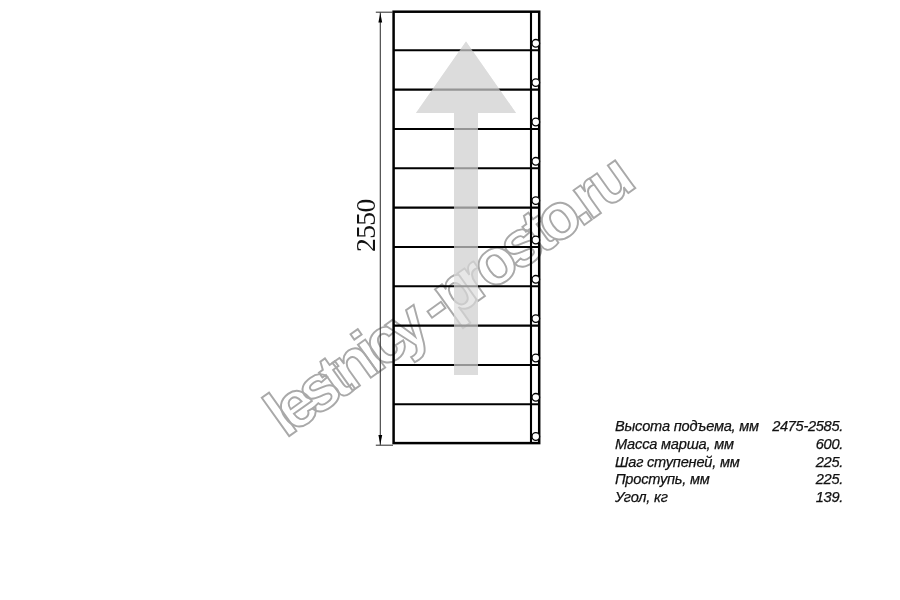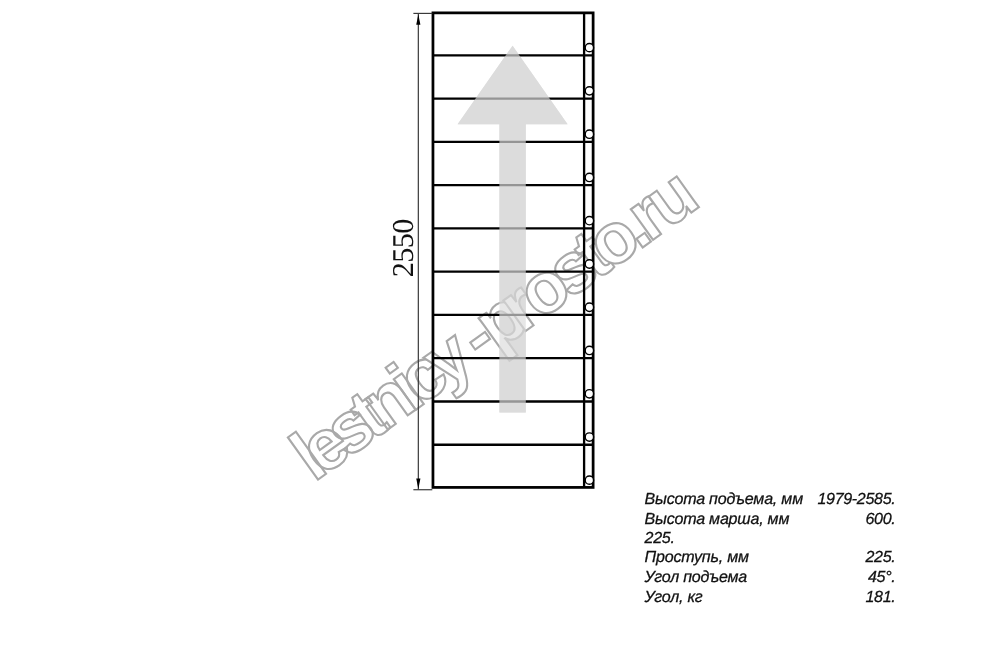--- a/index.html
+++ b/index.html
@@ -1,19 +1,19 @@
 <!DOCTYPE html>
 <html><head>
 <meta charset="utf-8">
 <style>
   html,body{margin:0;padding:0;background:#fff;}
   #canvas{position:relative;width:900px;height:600px;background:#fff;overflow:hidden;}
-  #specs{position:absolute;left:586px;top:418.3px;width:228px;
+  #specs{position:absolute;left:615px;top:418.3px;width:228px;
     font-family:"Liberation Sans",sans-serif;font-style:italic;
-    font-size:14.6px;line-height:17.7px;color:#111;margin-top:28px;-webkit-text-stroke:0.25px #111;}
+    font-size:14.6px;line-height:17.7px;color:#111;-webkit-text-stroke:0.25px #111;}
   #specs .row{display:flex;justify-content:space-between;white-space:nowrap;}
   #specs .row span:first-child{letter-spacing:-0.2px;}
   #specs .row span:last-child{letter-spacing:-0.3px;}
 </style>
 </head>
 <body>
 <div id="canvas">
 <svg width="900" height="600" viewBox="0 0 900 600" xmlns="http://www.w3.org/2000/svg">
 
   <g id="arrow">
@@ -74,40 +74,37 @@
     <polygon points="380.3,444.5 378.4,435 382.2,435" fill="#000"></polygon>
 
     <text transform="translate(375,252) rotate(-90)" font-family="Liberation Serif, serif" font-size="27.5" letter-spacing="-0.6" fill="#111">2550</text>
   </g>
 </svg>
 
 <div id="specs">
 
   <div class="row">
         <span>Высота подъема, мм</span>
-        <span>1979-2585.</span>
+        <span>2475-2585.</span>
       </div>
 
   <div class="row">
-        <span>Высота марша, мм</span>
+        <span>Масса марша, мм</span>
         <span>600.</span>
       </div>
 
   <div class="row">
+        <span>Шаг ступеней, мм</span>
         <span>225.</span>
       </div>
 
   <div class="row">
         <span>Проступь, мм</span>
         <span>225.</span>
       </div>
 
-  <div class="row">
-        <span>Угол подъема</span>
-        <span>45°.</span>
-      </div>
 
   <div class="row">
         <span>Угол, кг</span>
-        <span>181.</span>
+        <span>139.</span>
       </div>
 </div>
 </div>
 
 </body></html>

